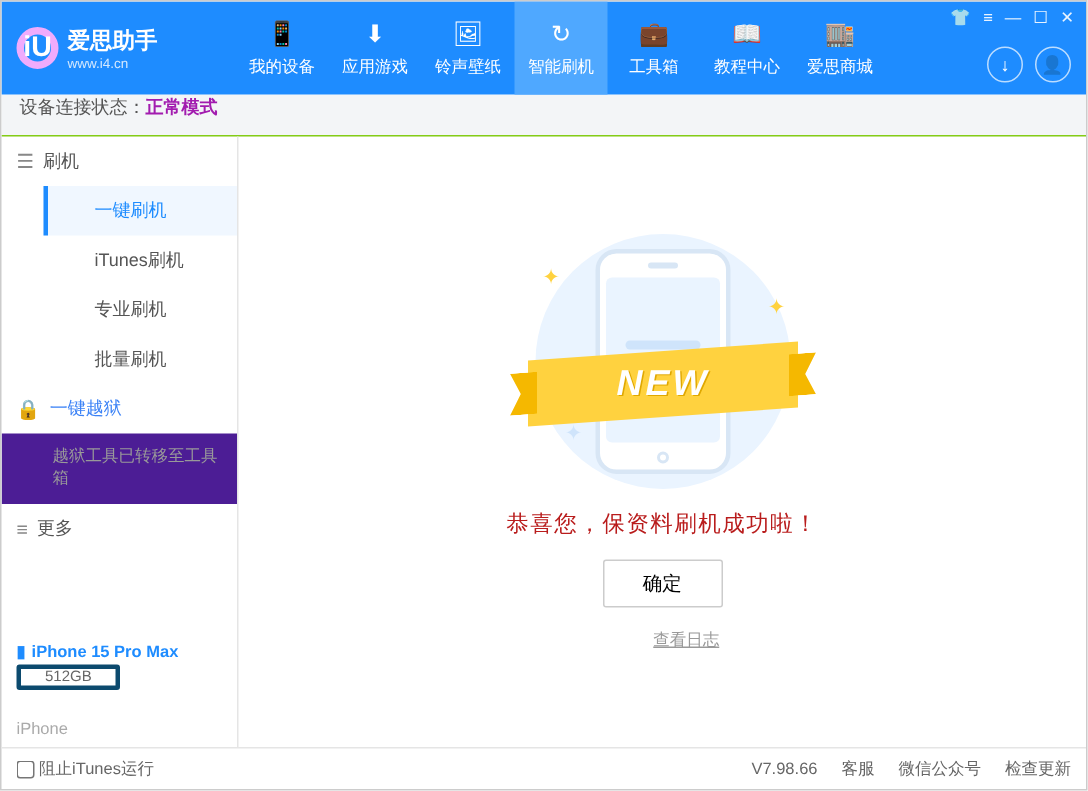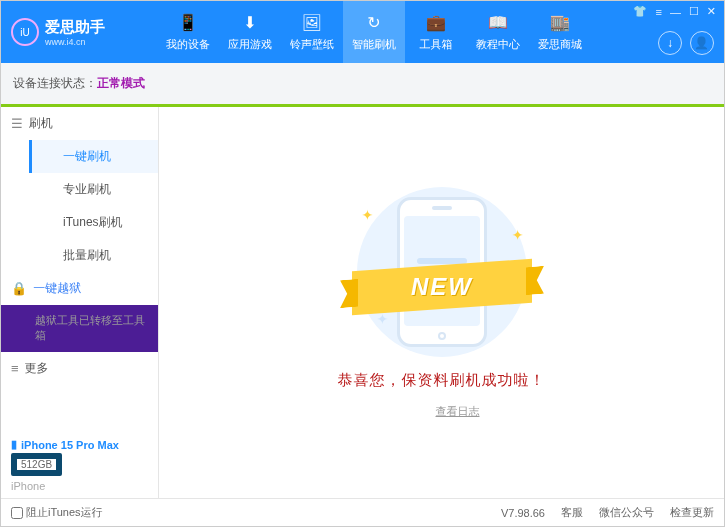--- a/index.html
+++ b/index.html
@@ -1,47 +1,47 @@
 <!DOCTYPE html>
 <html><head>
 <meta charset="utf-8">
 <style>
 * { margin: 0; padding: 0; box-sizing: border-box; font-family: "Microsoft YaHei", Arial, sans-serif; }
 body { width: 725px; height: 527px; display: flex; flex-direction: column; border: 1px solid #ccc; overflow: hidden; font-size: 12px; }
 .header { background: #1e8cff; height: 62px; display: flex; align-items: center; padding: 0 10px; color: #fff; position: relative; }
 .logo { display: flex; align-items: center; gap: 6px; width: 146px; }
-.logo-badge { width: 28px; height: 28px; border: 2px solid #f0abfc; border-radius: 50%; display: flex; align-items: center; justify-content: center; font-weight: normal; font-size: 10px; }
+.logo-badge { width: 28px; height: 28px; border: 5px solid #f0abfc; border-radius: 50%; display: flex; align-items: center; justify-content: center; font-weight: bold; font-size: 19px; }
 .logo-text { display: flex; flex-direction: column; }
 .logo-title { font-size: 15px; font-weight: bold; }
 .logo-sub { font-size: 9px; opacity: 0.8; }
 .nav { display: flex; height: 100%; }
 .nav-item { width: 62px; display: flex; flex-direction: column; align-items: center; justify-content: center; gap: 4px; cursor: pointer; font-size: 11px; }
 .nav-item.active { background: #4fa8ff; }
 .nav-icon { width: 20px; height: 20px; display: flex; align-items: center; justify-content: center; font-size: 16px; }
 .header-right { position: absolute; right: 8px; top: 4px; display: flex; gap: 8px; font-size: 11px; align-items: center; }
 .win-btn { cursor: pointer; opacity: 0.9; }
 .header-circles { position: absolute; right: 10px; bottom: 8px; display: flex; gap: 8px; }
 .circle-btn { width: 24px; height: 24px; border: 1.5px solid rgba(255,255,255,0.7); border-radius: 50%; display: flex; align-items: center; justify-content: center; cursor: pointer; font-size: 12px; }
-.status-bar { height: 44px; background: #f3f5f7; border-bottom: 3px solid #84cc16; display: flex; align-items: center; padding: 0 12px; font-size: 12px; color: #555; }
+.status-bar { height: 28px; background: #f3f5f7; border-bottom: 1px solid #84cc16; display: flex; align-items: flex-start; padding: 0 12px; font-size: 12px; color: #555; }
 .status-val { color: #a21caf; font-weight: bold; }
 .body { flex: 1; display: flex; min-height: 0; }
 .sidebar { width: 158px; border-right: 1px solid #e5e5e5; display: flex; flex-direction: column; overflow: hidden; }
 .side-list { flex: 1; overflow-y: auto; }
 .side-group { display: flex; align-items: center; gap: 6px; padding: 8px 10px; color: #555; font-size: 12px; }
 .side-group .gi { color: #888; font-size: 13px; }
 .side-item { padding: 8px 10px 8px 34px; font-size: 12px; color: #555; cursor: pointer; margin-left: 28px; }
 .side-item.active { color: #1e8cff; border-left: 3px solid #1e8cff; background: #f0f7ff; padding-left: 31px; }
 .side-note { padding: 8px 10px 8px 34px; font-size: 11px; color: #999; background: #4c1d95; line-height: 1.4; }
 .side-checks { border: 2px solid #e74c3c; margin: 6px 8px; padding: 6px; display: flex; gap: 12px; font-size: 11px; color: #888; }
 .chk { display: flex; align-items: center; gap: 3px; }
 .chk input { width: 12px; height: 12px; }
 .device-box { padding: 6px 10px; font-size: 11px; }
 .dev-name { color: #1e8cff; font-weight: bold; display: flex; align-items: center; gap: 4px; }
-.dev-badge { display: inline-block; border: 6px solid #0c4a6e; border-radius: 2px; padding: 0 4px; font-size: 10px; color: #666; margin-top: 2px; }
-.dev-type { color: #aaa; margin-top: 4px; }
+.dev-badge { display: inline-block; border: 3px solid #0c4a6e; border-radius: 2px; padding: 0 16px; font-size: 10px; color: #666; margin-top: 2px; }
+.dev-type { color: #aaa; margin-top: 20px; }
 .main { flex: 1; display: flex; flex-direction: column; align-items: center; justify-content: center; gap: 14px; position: relative; }
 .illu { width: 200px; height: 170px; position: relative; }
 .bg-circle { position: absolute; width: 170px; height: 170px; background: #eaf4ff; border-radius: 50%; left: 15px; top: 0; }
 .phone { position: absolute; width: 90px; height: 150px; background: #fff; border: 3px solid #d8e6f5; border-radius: 14px; left: 55px; top: 10px; display: flex; flex-direction: column; align-items: center; }
 .phone::before { content: ""; width: 20px; height: 4px; background: #d8e6f5; border-radius: 2px; margin-top: 6px; }
 .phone-screen { flex: 1; width: 76px; background: #eaf4ff; margin: 6px 0; border-radius: 4px; display: flex; flex-direction: column; align-items: center; justify-content: center; gap: 4px; }
 .phone-t { width: 50px; height: 6px; background: #cfe4fb; border-radius: 3px; }
 .phone-dot { width: 8px; height: 8px; border: 2px solid #d8e6f5; border-radius: 50%; margin-bottom: 4px; }
 .ribbon { position: absolute; left: 10px; top: 78px; width: 180px; height: 44px; background: #ffd23f; transform: skewY(-4deg); display: flex; align-items: center; justify-content: center; }
 .ribbon::before, .ribbon::after { content: ""; position: absolute; top: 8px; width: 18px; height: 28px; background: #f5b800; }
@@ -116,22 +116,22 @@
 </div>
 
 <div class="body">
   <div class="sidebar">
     <div class="side-list">
       <div class="side-group">
           <span class="gi">☰</span>
           <span>刷机</span>
         </div>
       <div class="side-item active">一键刷机</div>
+      <div class="side-item">iTunes刷机</div>
       <div class="side-item">专业刷机</div>
-      <div class="side-item">iTunes刷机</div>
       <div class="side-item">批量刷机</div>
       <div class="side-group">
           <span class="gi">🔒</span>
           <span style="color:#3b82f6">一键越狱</span>
         </div>
       <div class="side-note">越狱工具已转移至工具箱</div>
       <div class="side-group">
           <span class="gi">≡</span>
           <span>更多</span>
         </div>
@@ -159,20 +159,21 @@
         <div class="phone-dot"></div>
       </div>
       <span class="spark" style="left:20px;top:20px">✦</span>
       <span class="spark" style="right:18px;top:40px">✦</span>
       <span class="spark" style="left:35px;bottom:30px;color:#cfe4fb">✦</span>
       <div class="ribbon">
           <span class="ribbon-text">NEW</span>
         </div>
     </div>
     <div class="msg">恭喜您，保资料刷机成功啦！</div>
+    <button class="ok-btn">确定</button>
     <a class="log-link">查看日志</a>
   </div>
 </div>
 
 <div class="footer">
   <label class="chk">
       <input type="checkbox" style="">
       <span>阻止iTunes运行</span>
     </label>
   <div class="spacer"></div>

